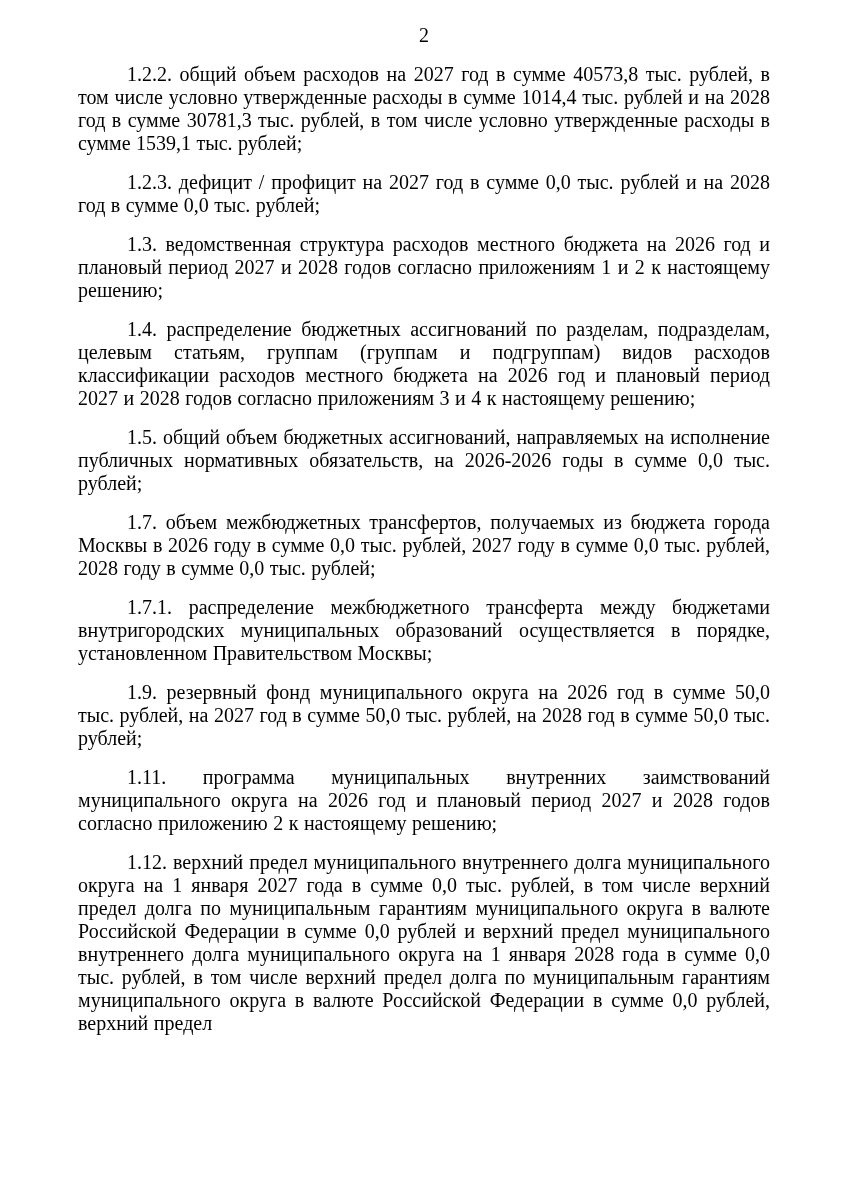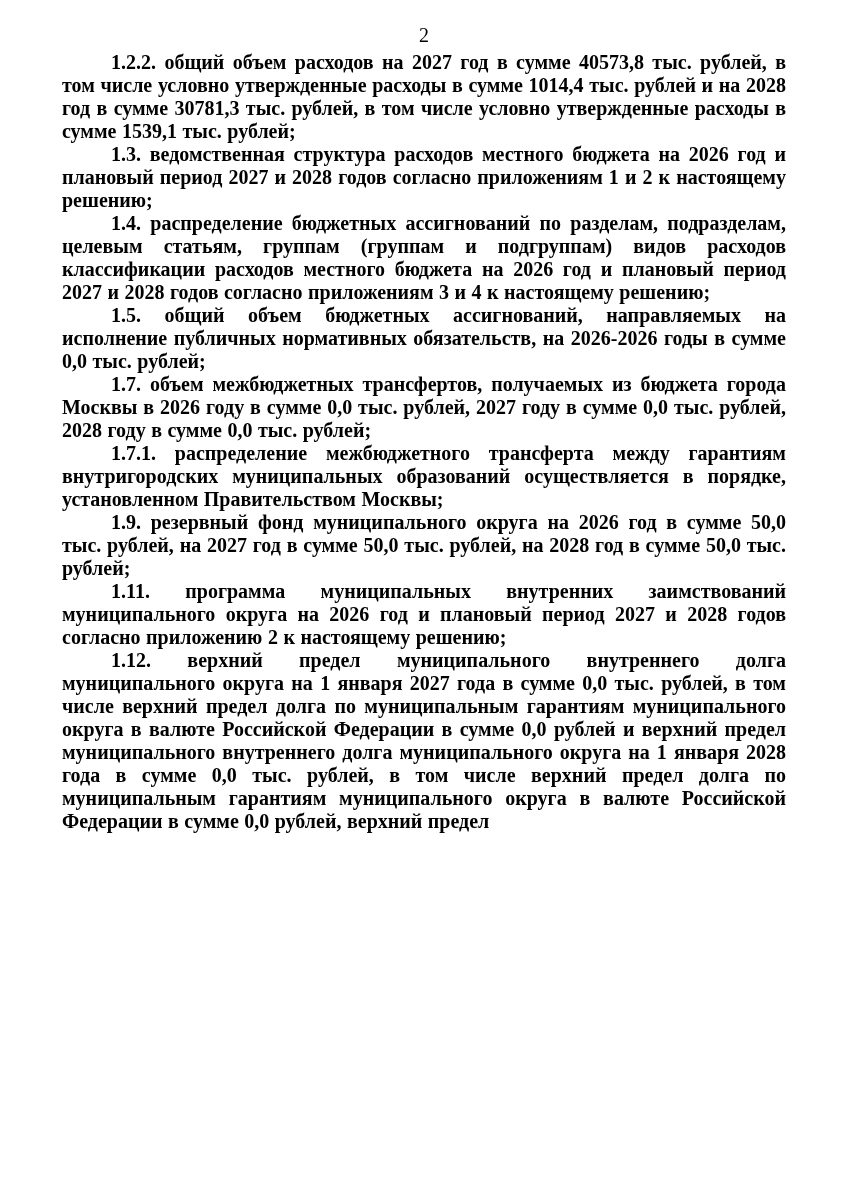--- a/index.html
+++ b/index.html
@@ -19,39 +19,39 @@
     font-family: "Liberation Serif", "DejaVu Serif", serif;
     font-size: 20px;
     line-height: 23px;
     color: #000000;
   }
   .page-number {
     text-align: center;
     margin: 0 0 4px 0;
   }
   .doc-body p {
-    margin: 0;
+    margin: 16px;
     text-indent: 49px;
     text-align: justify;
     text-align-last: left;
     word-spacing: 0.5px;
     hyphens: none;
-    font-weight: bold;
   }
 </style>
 </head>
 <body>
 
 <div class="page">
   <div class="page-number">2</div>
 
   <div class="doc-body">
     <p>1.2.2. общий объем расходов на 2027 год в сумме 40573,8 тыс. рублей, в том числе условно утвержденные расходы в сумме 1014,4 тыс. рублей и на 2028 год в сумме 30781,3 тыс. рублей, в том числе условно утвержденные расходы в сумме 1539,1 тыс. рублей;</p>
+    <p>1.2.3. дефицит / профицит на 2027 год в сумме 0,0 тыс. рублей и на 2028 год в сумме 0,0 тыс. рублей;</p>
     <p>1.3. ведомственная структура расходов местного бюджета на 2026 год и плановый период 2027 и 2028 годов согласно приложениям 1 и 2 к настоящему решению;</p>
     <p>1.4. распределение бюджетных ассигнований по разделам, подразделам, целевым статьям, группам (группам и подгруппам) видов расходов классификации расходов местного бюджета на 2026 год и плановый период 2027 и 2028 годов согласно приложениям 3 и 4 к настоящему решению;</p>
     <p>1.5. общий объем бюджетных ассигнований, направляемых на исполнение публичных нормативных обязательств, на 2026-2026 годы в сумме 0,0 тыс. рублей;</p>
     <p>1.7. объем межбюджетных трансфертов, получаемых из бюджета города Москвы в 2026 году в сумме 0,0 тыс. рублей, 2027 году в сумме 0,0 тыс. рублей, 2028 году в сумме 0,0 тыс. рублей;</p>
-    <p>1.7.1. распределение межбюджетного трансферта между гарантиям внутригородских муниципальных образований осуществляется в порядке, установленном Правительством Москвы;</p>
+    <p>1.7.1. распределение межбюджетного трансферта между бюджетами внутригородских муниципальных образований осуществляется в порядке, установленном Правительством Москвы;</p>
     <p>1.9. резервный фонд муниципального округа на 2026 год в сумме 50,0 тыс. рублей, на 2027 год в сумме 50,0 тыс. рублей, на 2028 год в сумме 50,0 тыс. рублей;</p>
     <p>1.11. программа муниципальных внутренних заимствований муниципального округа на 2026 год и плановый период 2027 и 2028 годов согласно приложению 2 к настоящему решению;</p>
     <p>1.12. верхний предел муниципального внутреннего долга муниципального округа на 1 января 2027 года в сумме 0,0 тыс. рублей, в том числе верхний предел долга по муниципальным гарантиям муниципального округа в валюте Российской Федерации в сумме 0,0 рублей и верхний предел муниципального внутреннего долга муниципального округа на 1 января 2028 года в сумме 0,0 тыс. рублей, в том числе верхний предел долга по муниципальным гарантиям муниципального округа в валюте Российской Федерации в сумме 0,0 рублей, верхний предел</p>
   </div>
 </div>
 
 </body></html>

